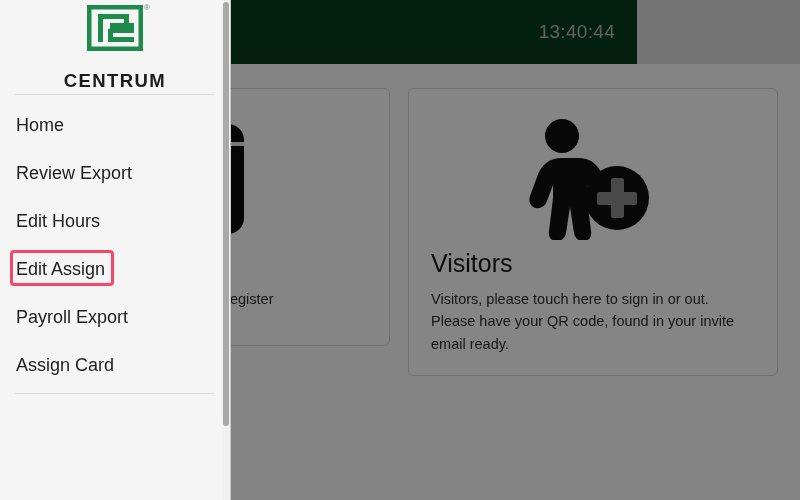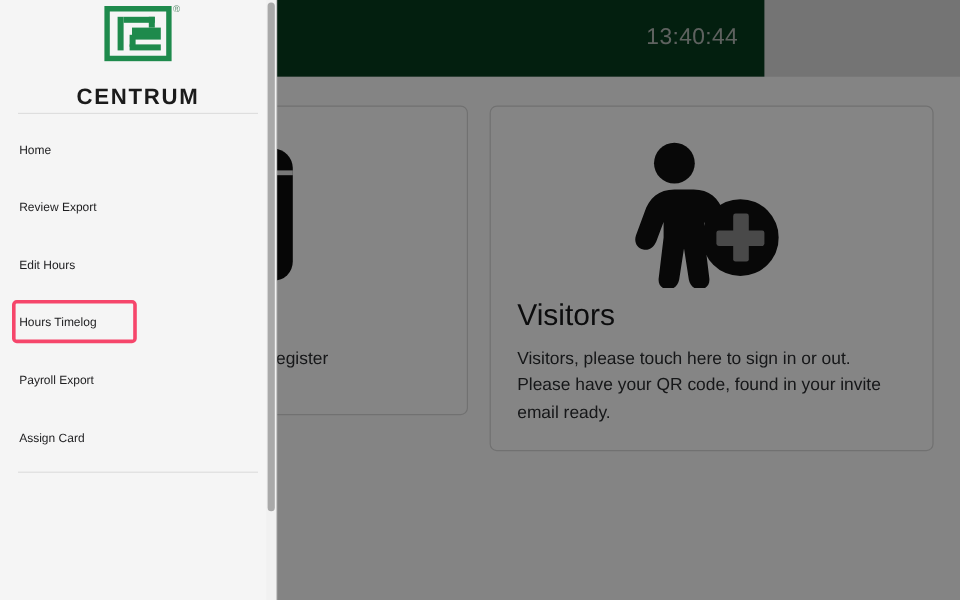--- a/index.html
+++ b/index.html
@@ -139,21 +139,21 @@
     background: #dedede;
     margin: 6px 15px 0 15px;
   }
 
   #navlist { padding-top: 6px; }
   .navitem {
     height: 48px;
     display: flex;
     align-items: center;
     padding: 0 16px;
-    font-size: 10px;
+    font-size: 18px;
     color: #1d1d1f;
     white-space: nowrap;
   }
   .navitem.is-marked {
     position: relative;
   }
   .navitem.is-marked .marker {
     position: absolute;
     left: 10px; top: 5px;
     width: 104px; height: 36px;
@@ -273,21 +273,21 @@
       <div class="navitem">
         <span class="navlabel">Review Export</span>
       </div>
 
       <div class="navitem">
         <span class="navlabel">Edit Hours</span>
       </div>
 
       <div class="navitem is-marked">
         <span class="marker"></span>
-        <span class="navlabel">Hours Timelog</span>
+        <span class="navlabel">Edit Assign</span>
       </div>
 
       <div class="navitem">
         <span class="navlabel">Payroll Export</span>
       </div>
 
 
       <div class="navitem">
         <span class="navlabel">Assign Card</span>
       </div>

